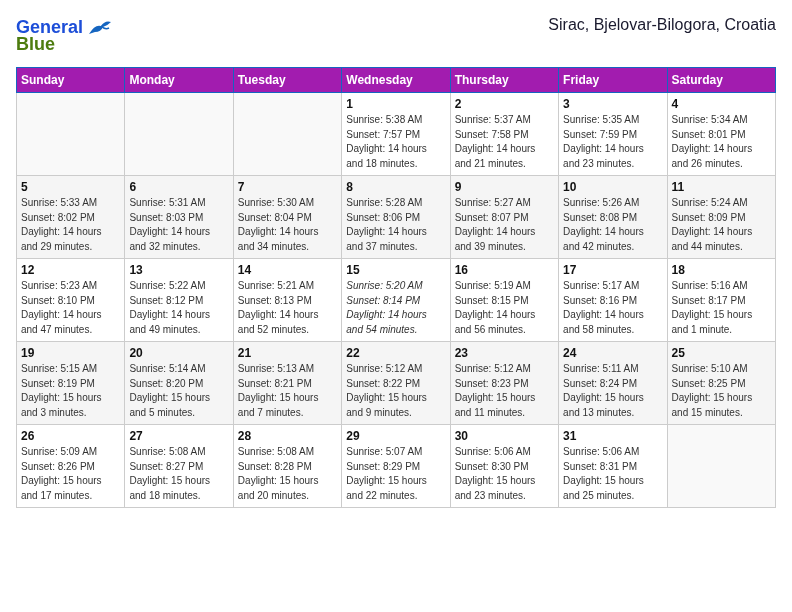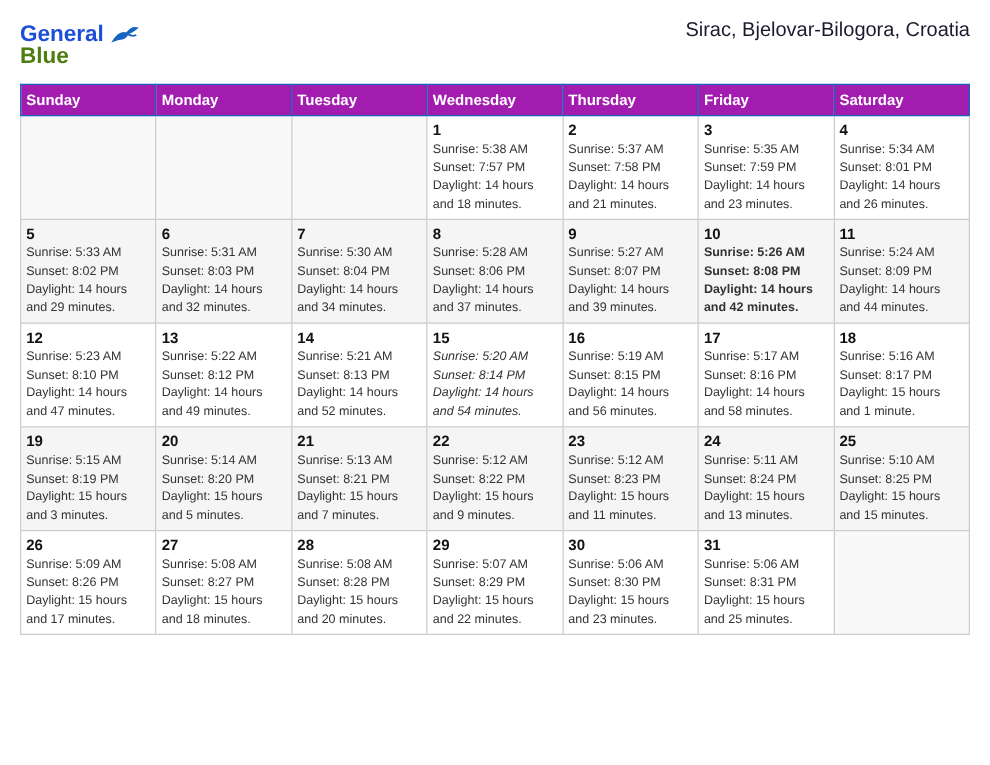--- a/index.html
+++ b/index.html
@@ -192,21 +192,21 @@
         </td>
         <td>
           <div class="day-num">9</div>
           <div class="day-info" style="white-space: pre-line;">Sunrise: 5:27 AM
 Sunset: 8:07 PM
 Daylight: 14 hours
 and 39 minutes.</div>
         </td>
         <td>
           <div class="day-num">10</div>
-          <div class="day-info" style="white-space: pre-line; font-weight: bold;">Sunrise: 5:26 AM
+          <div class="day-info" style="white-space: pre-line;">Sunrise: 5:26 AM
 Sunset: 8:08 PM
 Daylight: 14 hours
 and 42 minutes.</div>
         </td>
         <td>
           <div class="day-num">11</div>
           <div class="day-info" style="white-space: pre-line;">Sunrise: 5:24 AM
 Sunset: 8:09 PM
 Daylight: 14 hours
 and 44 minutes.</div>

